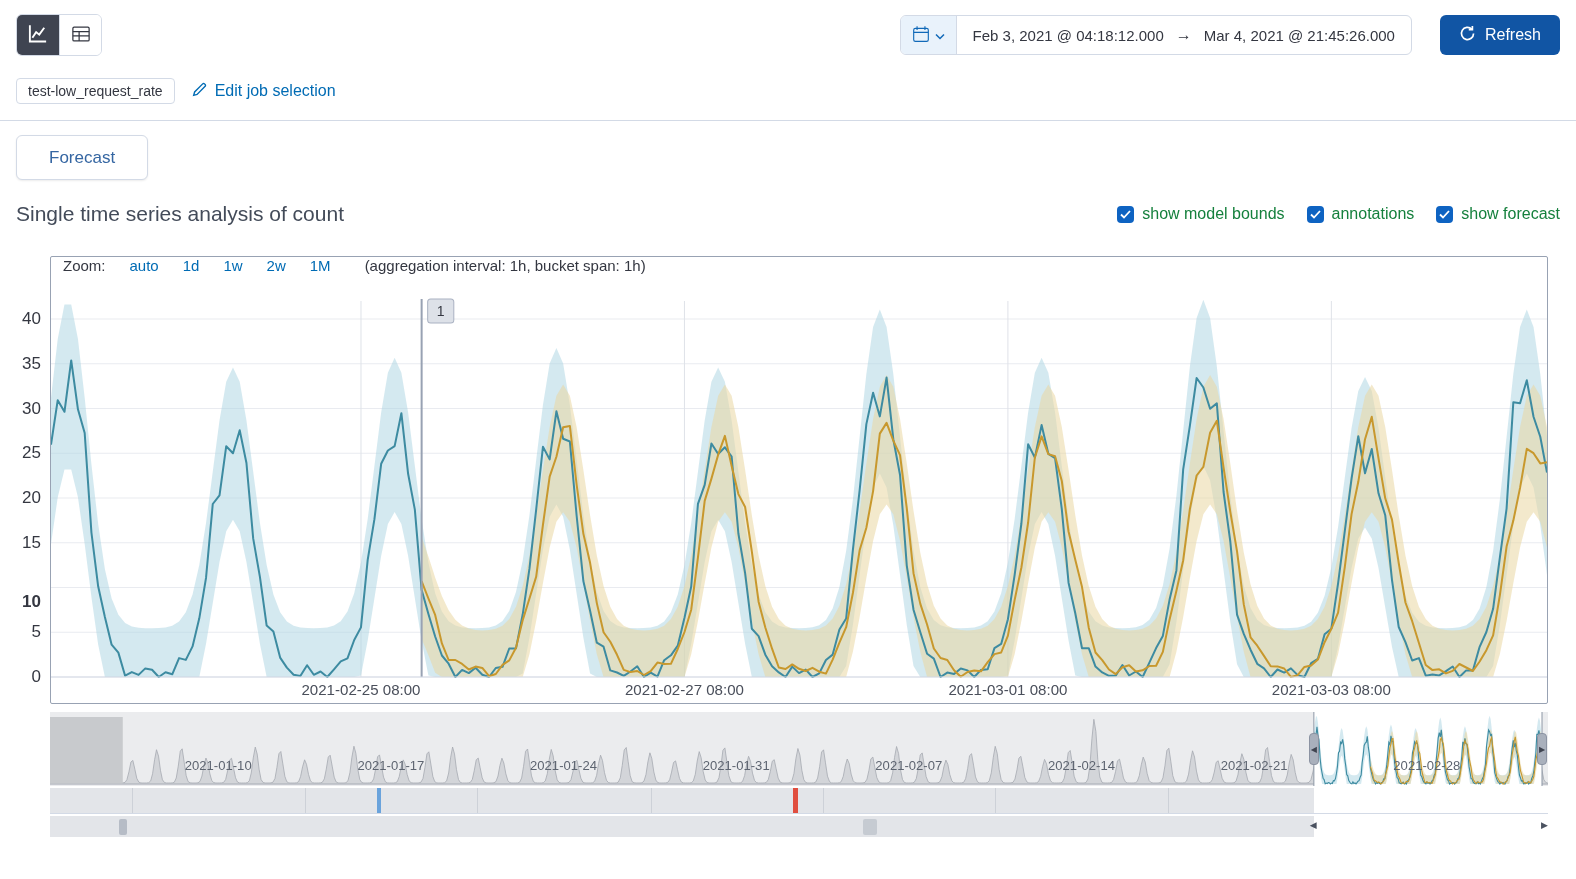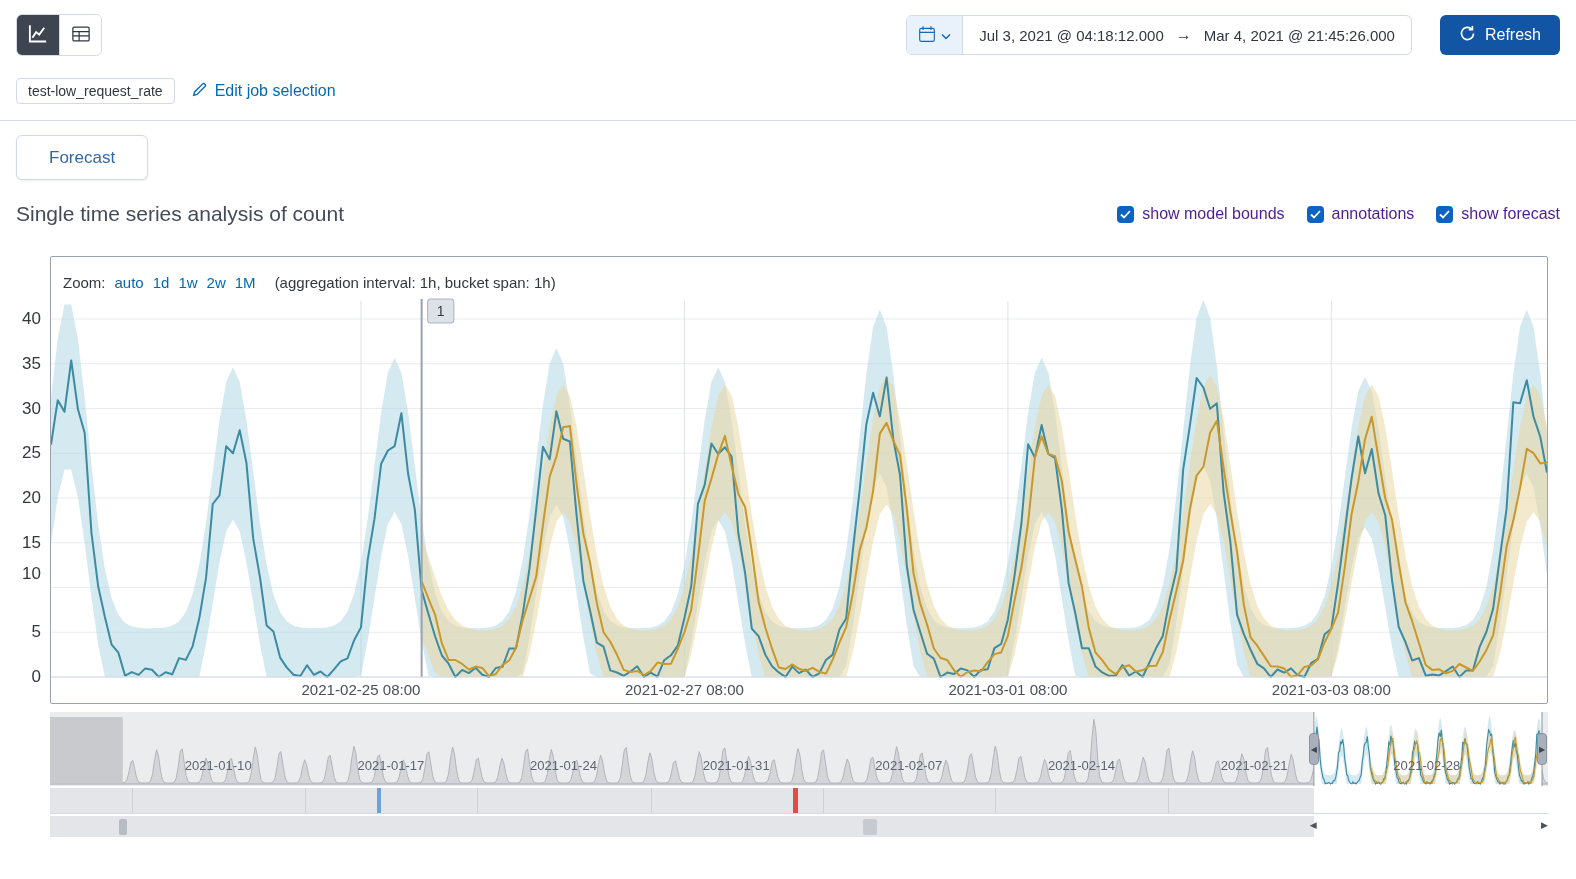--- a/index.html
+++ b/index.html
@@ -33,28 +33,28 @@
   .detector-label { display:block; font-size:13px; font-weight:700; color:#343741; margin-bottom:8px; }
   .select { display:flex; align-items:center; justify-content:space-between; width:212px; height:44px; padding:0 14px;
     background:#fbfdfe; border:1px solid #d3dae6; border-radius:6px; font-size:16px; cursor:pointer;
     box-shadow:0 1px 2px rgba(0,0,0,.07); color:#343741; }
   .btn-forecast { height:45px; padding:0 32px; background:#fff; border:1px solid #d3dae6; border-radius:6px;
     color:#3566a2; font-size:17px; cursor:pointer; box-shadow:0 1px 2px rgba(0,0,0,.08); }
   
   .analysis { display:flex; align-items:center; justify-content:space-between; padding:6px 16px 14px; }
   h2.subtitle { font-size:21px; font-weight:400; color:#434b59; }
   .checks { display:flex; gap:22px; }
-  .check { display:flex; align-items:center; gap:8px; font-size:16px; cursor:pointer; color:#4c1d95; }
+  .check { display:flex; align-items:center; gap:8px; font-size:16px; cursor:pointer; color:#15803d; }
   .cbox { width:17px; height:17px; border-radius:4px; background:var(--check,#0e63c2); display:flex; align-items:center; justify-content:center; flex:none; }
   
   .chart-area { display:flex; padding-right:28px; margin-top:16px; }
   .y-gutter { width:50px; position:relative; flex:none; }
   .ylab { position:absolute; right:9px; font-size:17px; color:#343741; line-height:18px; }
   .chart-box { flex:1; border:1px solid #98a2b3; border-radius:2px; background:#fff; min-width:0; }
-  .zoom-row { display:flex; align-items:flex-end; height:34px; padding:0 12px; font-size:15px; gap:9px; }
+  .zoom-row { display:flex; align-items:flex-start; height:34px; padding:0 12px; font-size:15px; gap:24px; }
   .zoom-row a { color:var(--link,#006bb4); text-decoration:none; cursor:pointer; }
   .zoom-detail { margin-left:10px; color:#343741; }
   #focus-chart svg { display:block; width:100%; height:412px; }
   
   .context-wrap { margin:8px 28px 0 50px; position:relative; }
   #context-chart svg { display:block; width:100%; height:74px; }
   .annot-lane { position:relative; height:26px; margin-top:2px; border-bottom:1px solid #d3dae6; background:#fff; overflow:hidden; }
   .annot-gray { position:absolute; left:0; top:0; bottom:0; background:#e3e5e9; }
   .lane-cell { position:absolute; top:0; bottom:0; width:1px; background:#cdd1d8; }
   .lane-marker { position:absolute; top:0; bottom:0; cursor:pointer; }
@@ -96,21 +96,21 @@
             <path d="M1.5 6.5h13M4.5 1v3.5M11.5 1v3.5"></path>
           </svg>
       </span>
       <span>
         <svg width="10" height="7" viewBox="0 0 10 7" fill="none">
             <path d="M1 1.5l4 4 4-4" stroke="currentColor" stroke-width="1.5"></path>
           </svg>
       </span>
     </button>
     <div class="dp-range">
-      <span class="dp-date">Jul 3, 2021 @ 04:18:12.000</span>
+      <span class="dp-date">Feb 3, 2021 @ 04:18:12.000</span>
       <span class="dp-arrow">→</span>
       <span class="dp-date">Mar 4, 2021 @ 21:45:26.000</span>
     </div>
   </div>
   <button class="btn-refresh">
     <span>
       <svg width="17" height="17" viewBox="0 0 16 16" fill="none">
           <path d="M13.7 8A5.7 5.7 0 1 1 12 3.9" stroke="#fff" stroke-width="1.6"></path>
           <path d="M12.6 1v3.4H9.2" stroke="#fff" stroke-width="1.6"></path>
         </svg>
@@ -164,21 +164,21 @@
         </span>
       <span>show forecast</span>
     </label>
   </div>
 </div>
 
 <div class="chart-area">
   <div class="y-gutter" id="y-gutter">
       <div class="ylab" style="top: 412px;">0</div>
       <div class="ylab" style="top: 367.25px;">5</div>
-      <div class="ylab" style="top: 309px;">10</div>
+      <div class="ylab" style="top: 337px; font-weight: bold;">10</div>
       <div class="ylab" style="top: 277.75px;">15</div>
       <div class="ylab" style="top: 233px;">20</div>
       <div class="ylab" style="top: 188.25px;">25</div>
       <div class="ylab" style="top: 143.5px;">30</div>
       <div class="ylab" style="top: 98.75px;">35</div>
       <div class="ylab" style="top: 54px;">40</div>
     </div>
   <div class="chart-box">
     <div class="zoom-row">
       <span>Zoom:</span>

